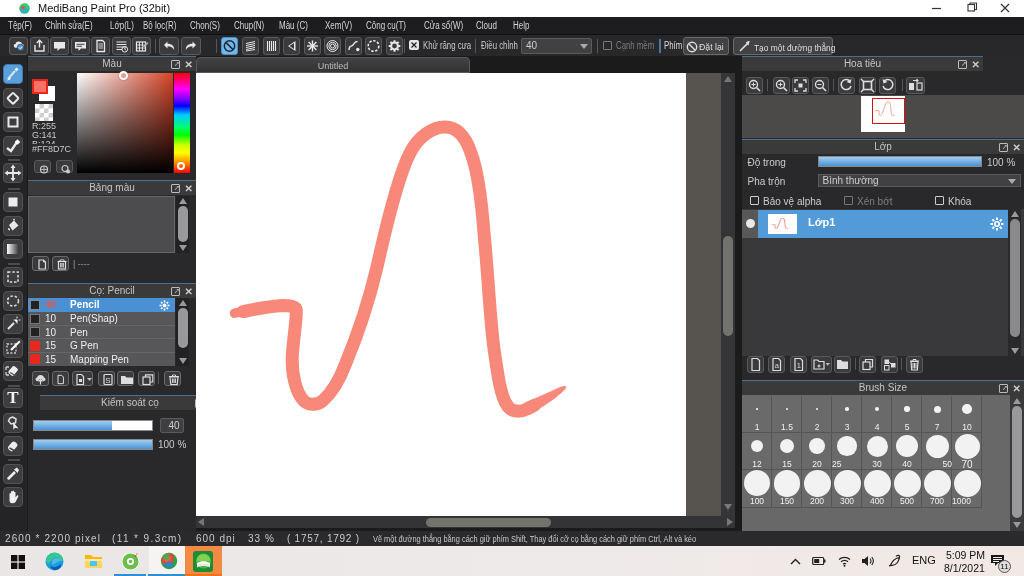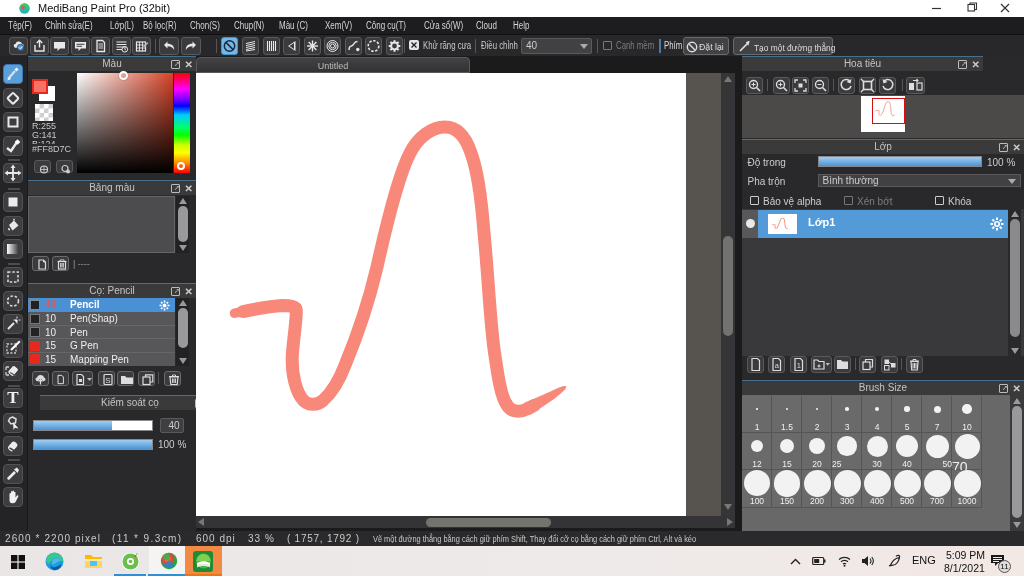--- a/index.html
+++ b/index.html
@@ -680,21 +680,21 @@
       <div style="position:absolute;left:150px;top:38.7px;width:30px;height:37.2px;border-right:1px solid #555;border-bottom:1px solid #555;background:#6b6a6b">
         <div style="position:absolute;left:4px;top:2px;width:22px;height:22px;background:#f2f2f2;border-radius:50%"></div>
         <div style="position:absolute;left:0;top:26px;width:30px;text-align:center;font-size:8.5px;color:#f0f0f0">40</div>
       </div>
       <div style="position:absolute;left:180px;top:38.7px;width:30px;height:37.2px;border-right:1px solid #555;border-bottom:1px solid #555;background:#6b6a6b">
         <div style="position:absolute;left:3.5px;top:1.5px;width:23px;height:23px;background:#f2f2f2;border-radius:50%"></div>
         <div style="position:absolute;left:0;top:26px;width:30px;text-align:right;font-size:8.5px;color:#f0f0f0">50</div>
       </div>
       <div style="position:absolute;left:210px;top:38.7px;width:30px;height:37.2px;border-right:1px solid #555;border-bottom:1px solid #555;background:#6b6a6b">
         <div style="position:absolute;left:2.5px;top:0.5px;width:25px;height:25px;background:#f2f2f2;border-radius:50%"></div>
-        <div style="position:absolute;left:0;top:26px;width:30px;font-size:14px;color:#f0f0f0">70</div>
+        <div style="position:absolute;left:0;top:26px;width:30px;text-align:center;font-size:10px;color:#f0f0f0">70</div>
       </div>
       <div style="position:absolute;left:0px;top:75.9px;width:30px;height:37.2px;border-right:1px solid #555;border-bottom:1px solid #555;background:#6b6a6b">
         <div style="position:absolute;left:2px;top:0px;width:26px;height:26px;background:#f2f2f2;border-radius:50%"></div>
         <div style="position:absolute;left:0;top:26px;width:30px;text-align:center;font-size:8.5px;color:#f0f0f0">100</div>
       </div>
       <div style="position:absolute;left:30px;top:75.9px;width:30px;height:37.2px;border-right:1px solid #555;border-bottom:1px solid #555;background:#6b6a6b">
         <div style="position:absolute;left:1.75px;top:-0.25px;width:26.5px;height:26.5px;background:#f2f2f2;border-radius:50%"></div>
         <div style="position:absolute;left:0;top:26px;width:30px;text-align:center;font-size:8.5px;color:#f0f0f0">150</div>
       </div>
       <div style="position:absolute;left:60px;top:75.9px;width:30px;height:37.2px;border-right:1px solid #555;border-bottom:1px solid #555;background:#6b6a6b">
@@ -712,21 +712,21 @@
       <div style="position:absolute;left:150px;top:75.9px;width:30px;height:37.2px;border-right:1px solid #555;border-bottom:1px solid #555;background:#6b6a6b">
         <div style="position:absolute;left:1.5px;top:-0.5px;width:27px;height:27px;background:#f2f2f2;border-radius:50%"></div>
         <div style="position:absolute;left:0;top:26px;width:30px;text-align:center;font-size:8.5px;color:#f0f0f0">500</div>
       </div>
       <div style="position:absolute;left:180px;top:75.9px;width:30px;height:37.2px;border-right:1px solid #555;border-bottom:1px solid #555;background:#6b6a6b">
         <div style="position:absolute;left:1.5px;top:-0.5px;width:27px;height:27px;background:#f2f2f2;border-radius:50%"></div>
         <div style="position:absolute;left:0;top:26px;width:30px;text-align:center;font-size:8.5px;color:#f0f0f0">700</div>
       </div>
       <div style="position:absolute;left:210px;top:75.9px;width:30px;height:37.2px;border-right:1px solid #555;border-bottom:1px solid #555;background:#6b6a6b">
         <div style="position:absolute;left:1.5px;top:-0.5px;width:27px;height:27px;background:#f2f2f2;border-radius:50%"></div>
-        <div style="position:absolute;left:0;top:26px;width:30px;text-align:center;font-size:8.5px;color:#f0f0f0">1000</div>
+        <div style="position:absolute;left:0;top:26px;width:30px;text-align:left;font-size:8.5px;color:#f0f0f0">1000</div>
       </div>
     </div>
   <div class="abs" style="left:268px;top:338.5px;width:14px;height:136.5px;background:#3a3a3c">
     <div class="sarrow abs" style="left:3px;top:3px;border-left:4px solid transparent;border-right:4px solid transparent;border-bottom:6px solid #999"></div>
     <div class="sarrow abs" style="left:3px;bottom:3px;border-left:4px solid transparent;border-right:4px solid transparent;border-top:6px solid #999"></div>
     <div class="abs" style="left:2px;top:11px;width:10px;height:112px;background:#99999b;border-radius:5px"></div>
   </div>
 </div>
 
 <div class="abs" id="statusbar">

